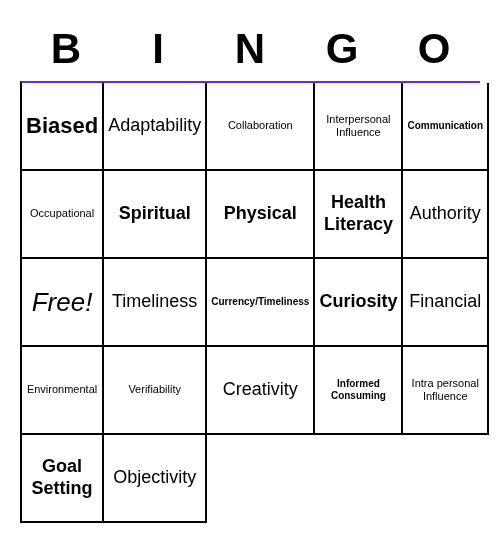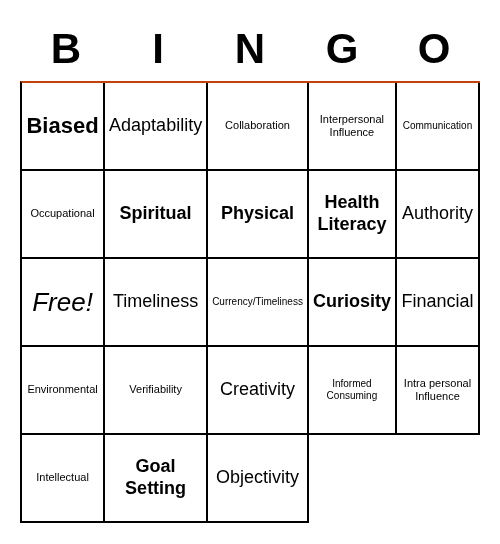--- a/index.html
+++ b/index.html
@@ -22,42 +22,42 @@
       text-align: center;
     }
     .bingo-header-cell {
       font-size: 42px;
       font-weight: bold;
       padding: 4px 0 8px 0;
     }
     .bingo-grid {
       display: grid;
       grid-template-columns: repeat(5, 1fr);
-      border-top: 2px solid #c2410c;
+      border-top: 2px solid #6d28d9;
       border-left: 2px solid #000;
     }
     .bingo-cell {
       border-right: 2px solid #000;
       border-bottom: 2px solid #000;
       min-height: 88px;
       display: flex;
       align-items: center;
       justify-content: center;
       text-align: center;
       padding: 6px 4px;
       position: relative;
     }
     .cell-text {
       line-height: 1.2;
     }
     .size-xl { font-size: 22px; font-weight: bold; }
     .size-lg { font-size: 18px; font-weight: bold; }
     .size-md { font-size: 18px; }
     .size-sm { font-size: 11px; }
-    .size-xs { font-size: 10px; }
+    .size-xs { font-size: 10px; font-weight: bold; }
     .free-cell { font-size: 26px; font-weight: normal; font-style: italic; }
   </style>
 </head>
 <body>
 
 <div class="bingo-card">
   <div class="bingo-header">
   <div class="bingo-header-cell">B</div>
       <div class="bingo-header-cell">I</div>
       <div class="bingo-header-cell">N</div>
@@ -119,22 +119,19 @@
       <div class="bingo-cell">
         <span class="cell-text size-md">Creativity</span>
       </div>
       <div class="bingo-cell">
         <span class="cell-text size-xs">Informed Consuming</span>
       </div>
       <div class="bingo-cell">
         <span class="cell-text size-sm">Intra personal Influence</span>
       </div>
       <div class="bingo-cell">
-        <span class="cell-text size-sm">Intellectual</span>
-      </div>
-      <div class="bingo-cell">
         <span class="cell-text size-lg">Goal Setting</span>
       </div>
       <div class="bingo-cell">
         <span class="cell-text size-md">Objectivity</span>
       </div>
     </div>
 </div>
 
 </body></html>

